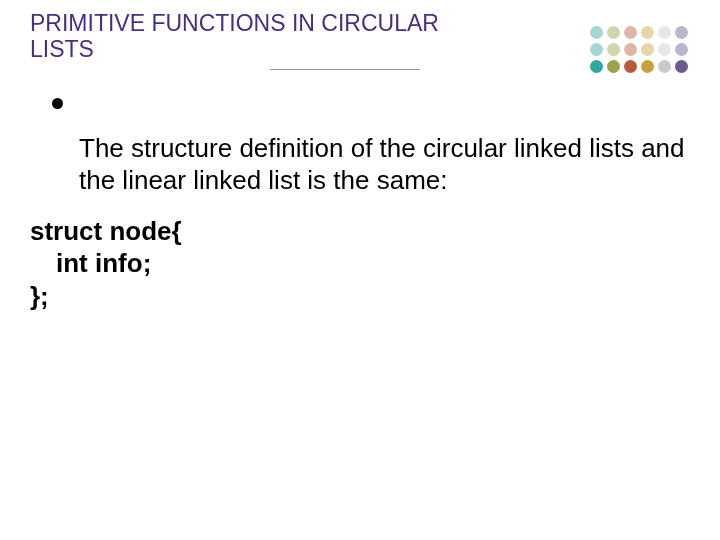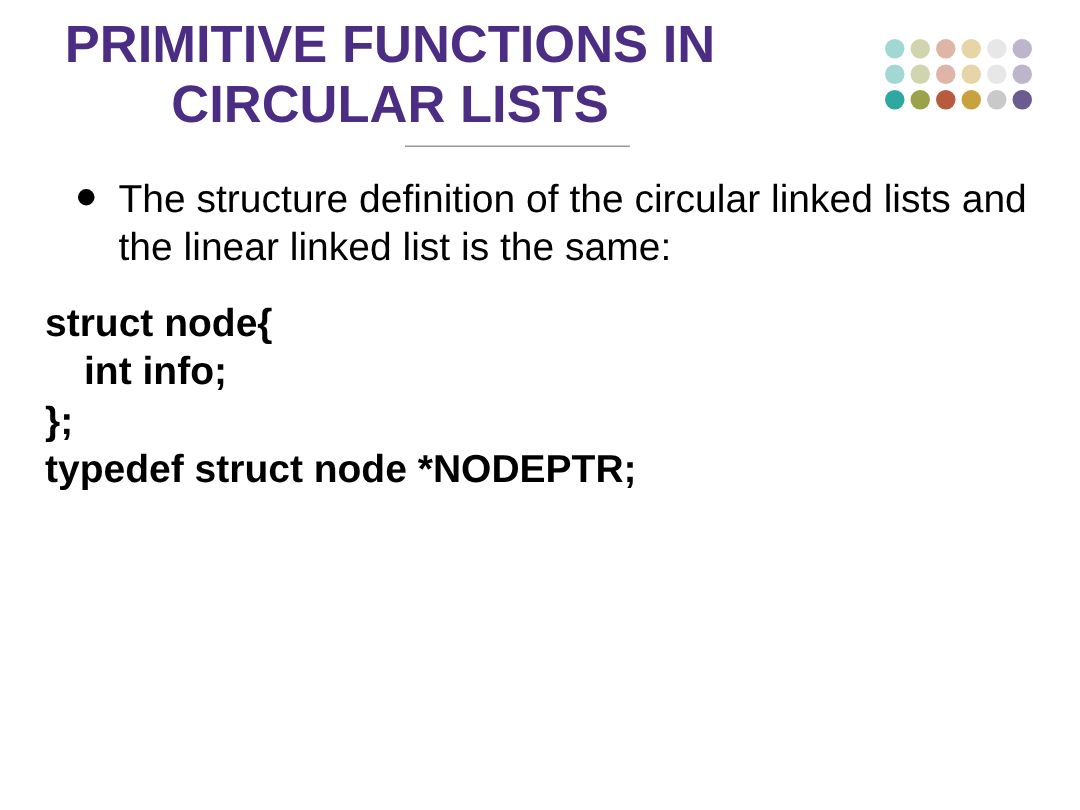--- a/index.html
+++ b/index.html
@@ -14,26 +14,25 @@
   }
   .slide {
     position: relative;
     width: 720px;
     height: 540px;
     box-sizing: border-box;
     padding: 10px 30px 30px 30px;
   }
   .title {
     color: #4b2e83;
-    font-size: 35px;
-    font-weight: bold;
+    font-size: 23px;
+    font-weight: normal;
     line-height: 1.15;
     margin: 0;
     padding-right: 200px;
-    text-align: center;
   }
   .title-rule {
     border: none;
     border-top: 1px solid #999;
     margin: 6px 0 0 240px;
     width: 150px;
   }
   .content {
     margin-top: 18px;
     color: #000;
@@ -49,20 +48,21 @@
     width: 11px;
     height: 11px;
     border-radius: 50%;
     background: #000;
     flex: 0 0 auto;
     margin-top: 10px;
     margin-right: 16px;
   }
   .bullet-text {
     flex: 1 1 auto;
+    margin-top: 44px;
   }
   .code-block {
     margin-top: 18px;
     font-weight: bold;
   }
   .code-line {
     white-space: pre;
   }
   .indent {
     padding-left: 26px;
@@ -121,17 +121,16 @@
   <div class="content">
     <div class="bullet-row">
       <span class="bullet-dot"></span>
       <span class="bullet-text">The structure definition of the circular linked lists and the linear linked list is the same:</span>
     </div>
 
     <div class="code-block">
       <div class="code-line">struct node{</div>
       <div class="code-line indent">int info;</div>
       <div class="code-line">};</div>
-      <div class="code-line">typedef struct node *NODEPTR;</div>
     </div>
   </div>
 
 </div>
 
 </body></html>

